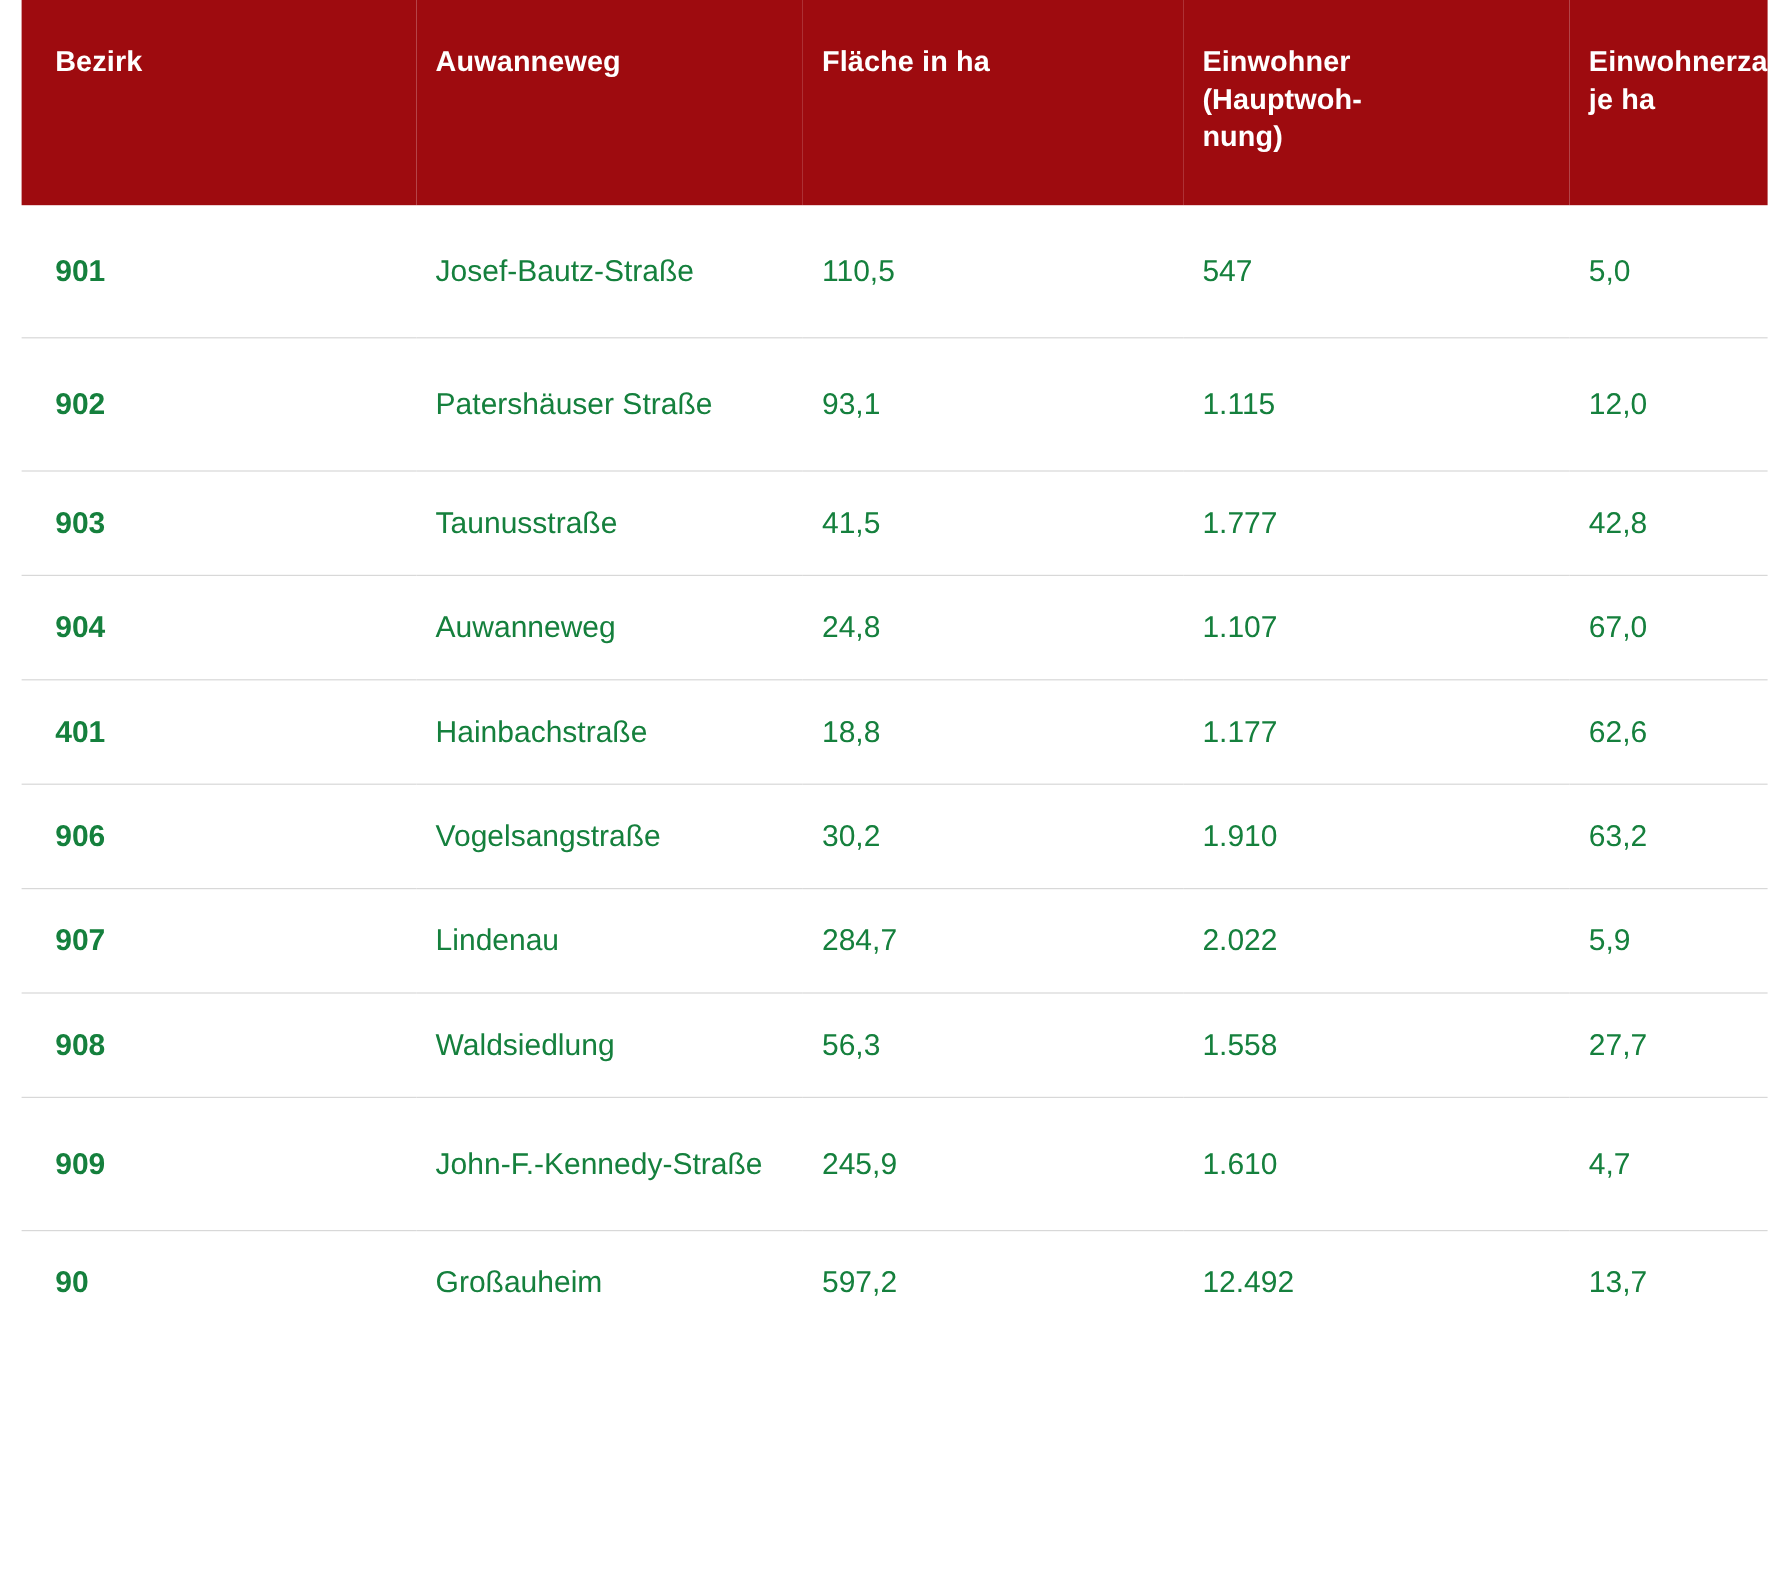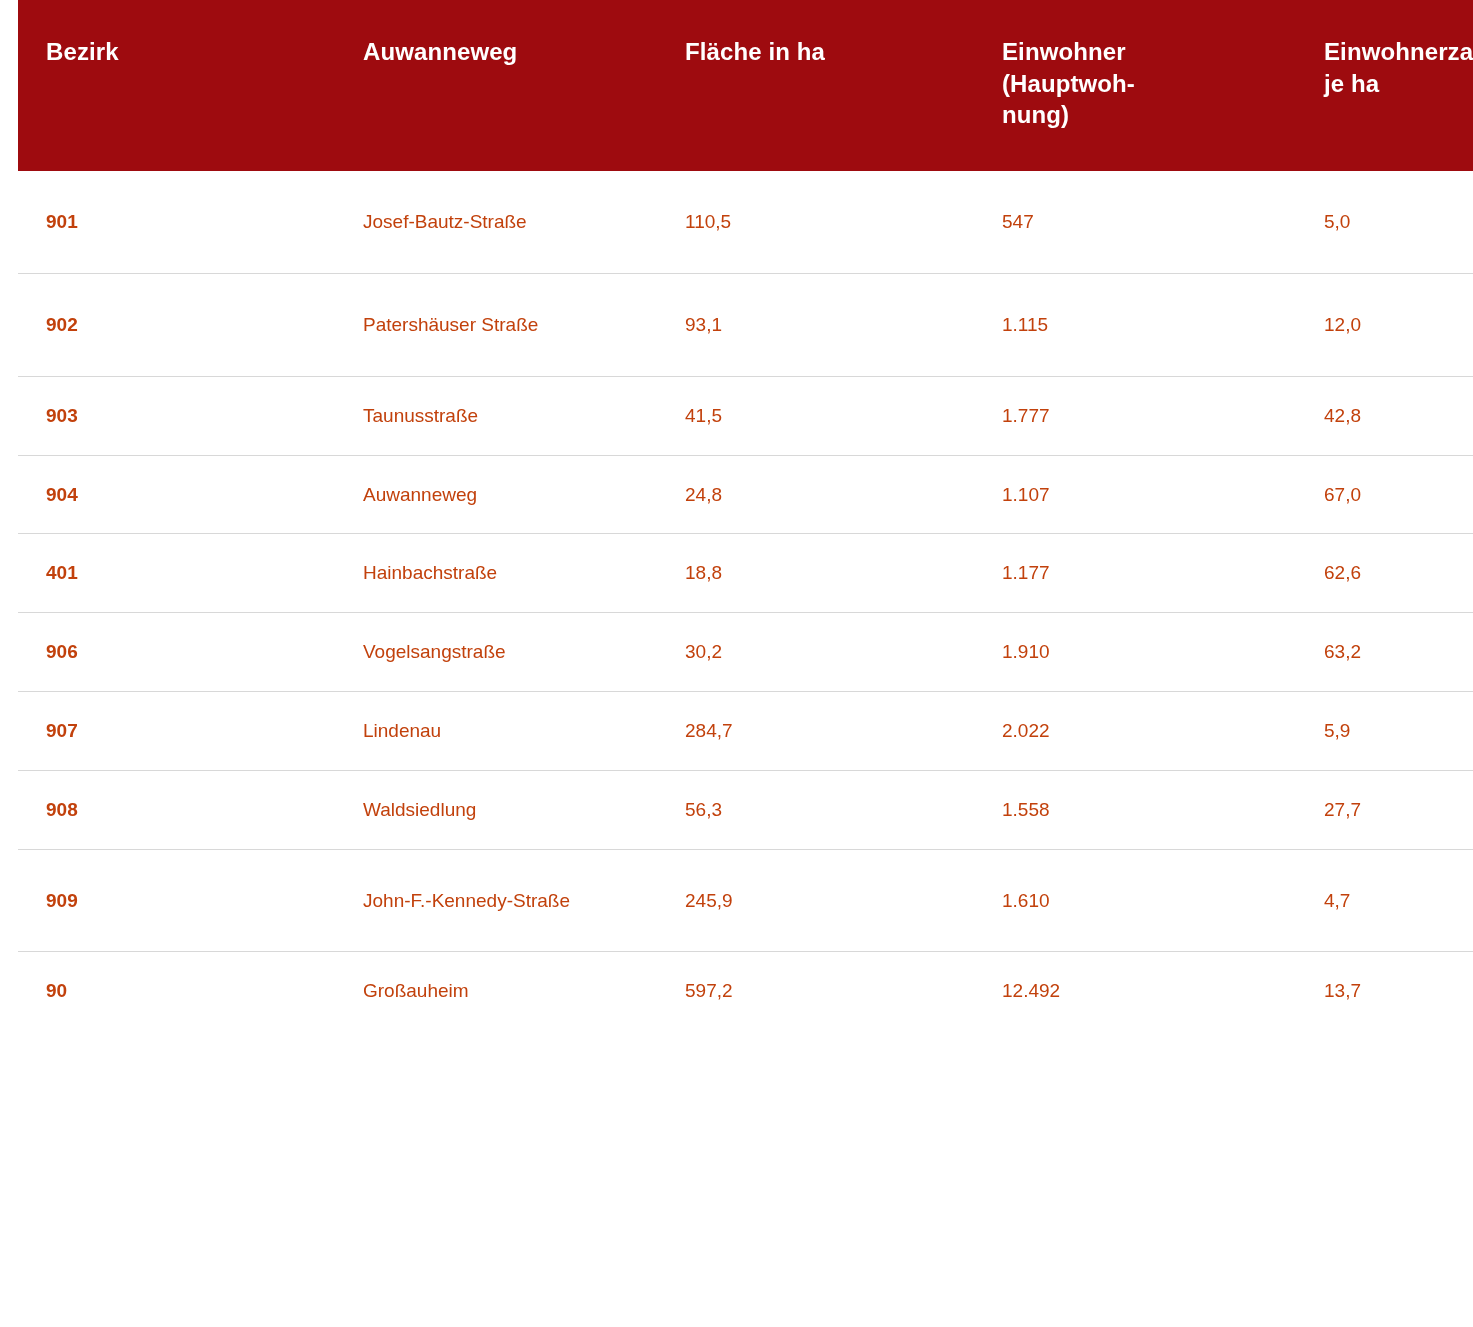--- a/index.html
+++ b/index.html
@@ -35,22 +35,22 @@
     line-height: 1.32;
     letter-spacing: 0.1px;
   }
   table.districts thead th.c0 { padding-left: 28px; width: 285px; }
   table.districts thead th.c1 { width: 290px; }
   table.districts thead th.c2 { width: 285px; }
   table.districts thead th.c3 { width: 290px; }
   table.districts thead th.c4 { width: 287px; }
 
   table.districts tbody td {
-    font-size: 19px;
-    color: #c2410c;
+    font-size: 25px;
+    color: #15803d;
     vertical-align: middle;
     padding: 26px 16px 26px 16px;
     line-height: 1.36;
     border-bottom: 1px solid #d8d8d8;
   }
   table.districts tbody tr:first-child td {
     border-top: none;
   }
   table.districts tbody td.c0 {
     font-weight: bold;

